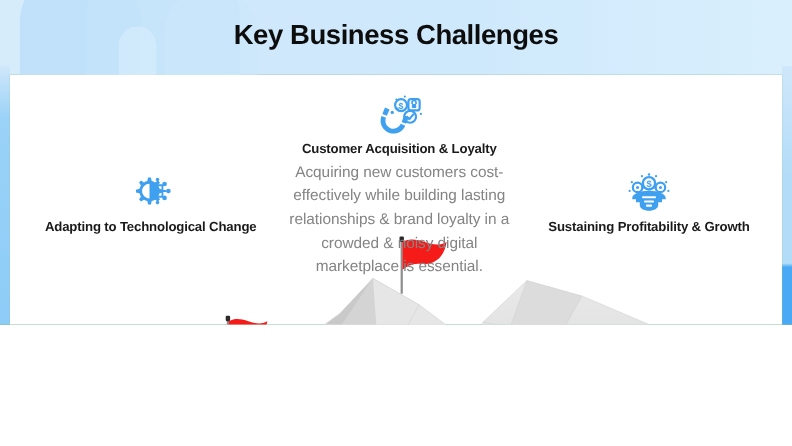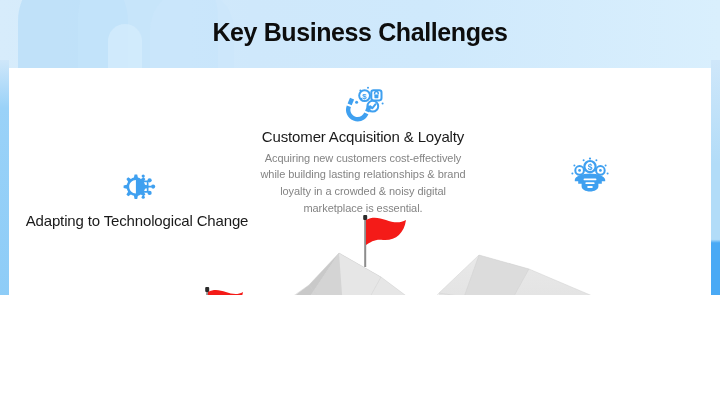--- a/index.html
+++ b/index.html
@@ -80,43 +80,43 @@
     position:absolute;
     left:0; bottom:0;
     width:702px; height:220px;
   }
 
   
   .col {
     position:absolute;
     text-align:center;
   }
-  .col-left   { left:14px;  top:98px;  width:228px; }
+  .col-left   { left:14px;  top:85px;  width:228px; }
   .col-center { left:246px; top:14px;  width:216px; }
   .col-right  { left:470px; top:85px;  width:222px; }
 
   .icon-wrap {
     display:flex;
     align-items:flex-end;
     justify-content:center;
     height:42px;
     margin-bottom:4px;
   }
   .icon-wrap svg { display:block; }
 
   .col-title {
-    font-size:15px;
-    font-weight:normal;
+    font-size:12px;
+    font-weight:bold;
     color:#1a1a1a;
     line-height:1.25;
     letter-spacing:-0.15px;
     margin-bottom:3px;
   }
   .col-body {
-    font-size:11px;
+    font-size:14px;
     color:#848484;
     line-height:1.52;
     letter-spacing:-0.05px;
   }
 
   
   .page-title {
     position:absolute;
     left:0; top:20px;
     width:720px;
@@ -305,16 +305,17 @@
             <circle cx="4.4" cy="16.6" r="1"></circle>
             <circle cx="39.6" cy="16.6" r="1"></circle>
 
             <path d="M22,16.4 C30.6,16.4 37.2,19.6 37.2,22.8 L37.2,24.2 L33.8,24.2 L33.8,26.8 L30.4,26.8 L30.4,29.6 C30.4,32.4 26.6,34.6 22,34.6 C17.4,34.6 13.6,32.4 13.6,29.6 L13.6,26.8 L10.2,26.8 L10.2,24.2 L6.8,24.2 L6.8,22.8 C6.8,19.6 13.4,16.4 22,16.4 Z"></path>
             <rect x="15.6" y="21.4" width="12.8" height="1.9" rx="0.9" fill="#ffffff"></rect>
             <rect x="17.4" y="25.2" width="9.2" height="1.9" rx="0.9" fill="#ffffff"></rect>
             <rect x="19.2" y="29" width="5.6" height="1.9" rx="0.9" fill="#ffffff"></rect>
           </g>
         </svg>
       </div>
+      <div class="col-title">Sustaining Profitability &amp; Growth</div>
     </div>
 
   </div>
 </div>
 
 </body></html>

